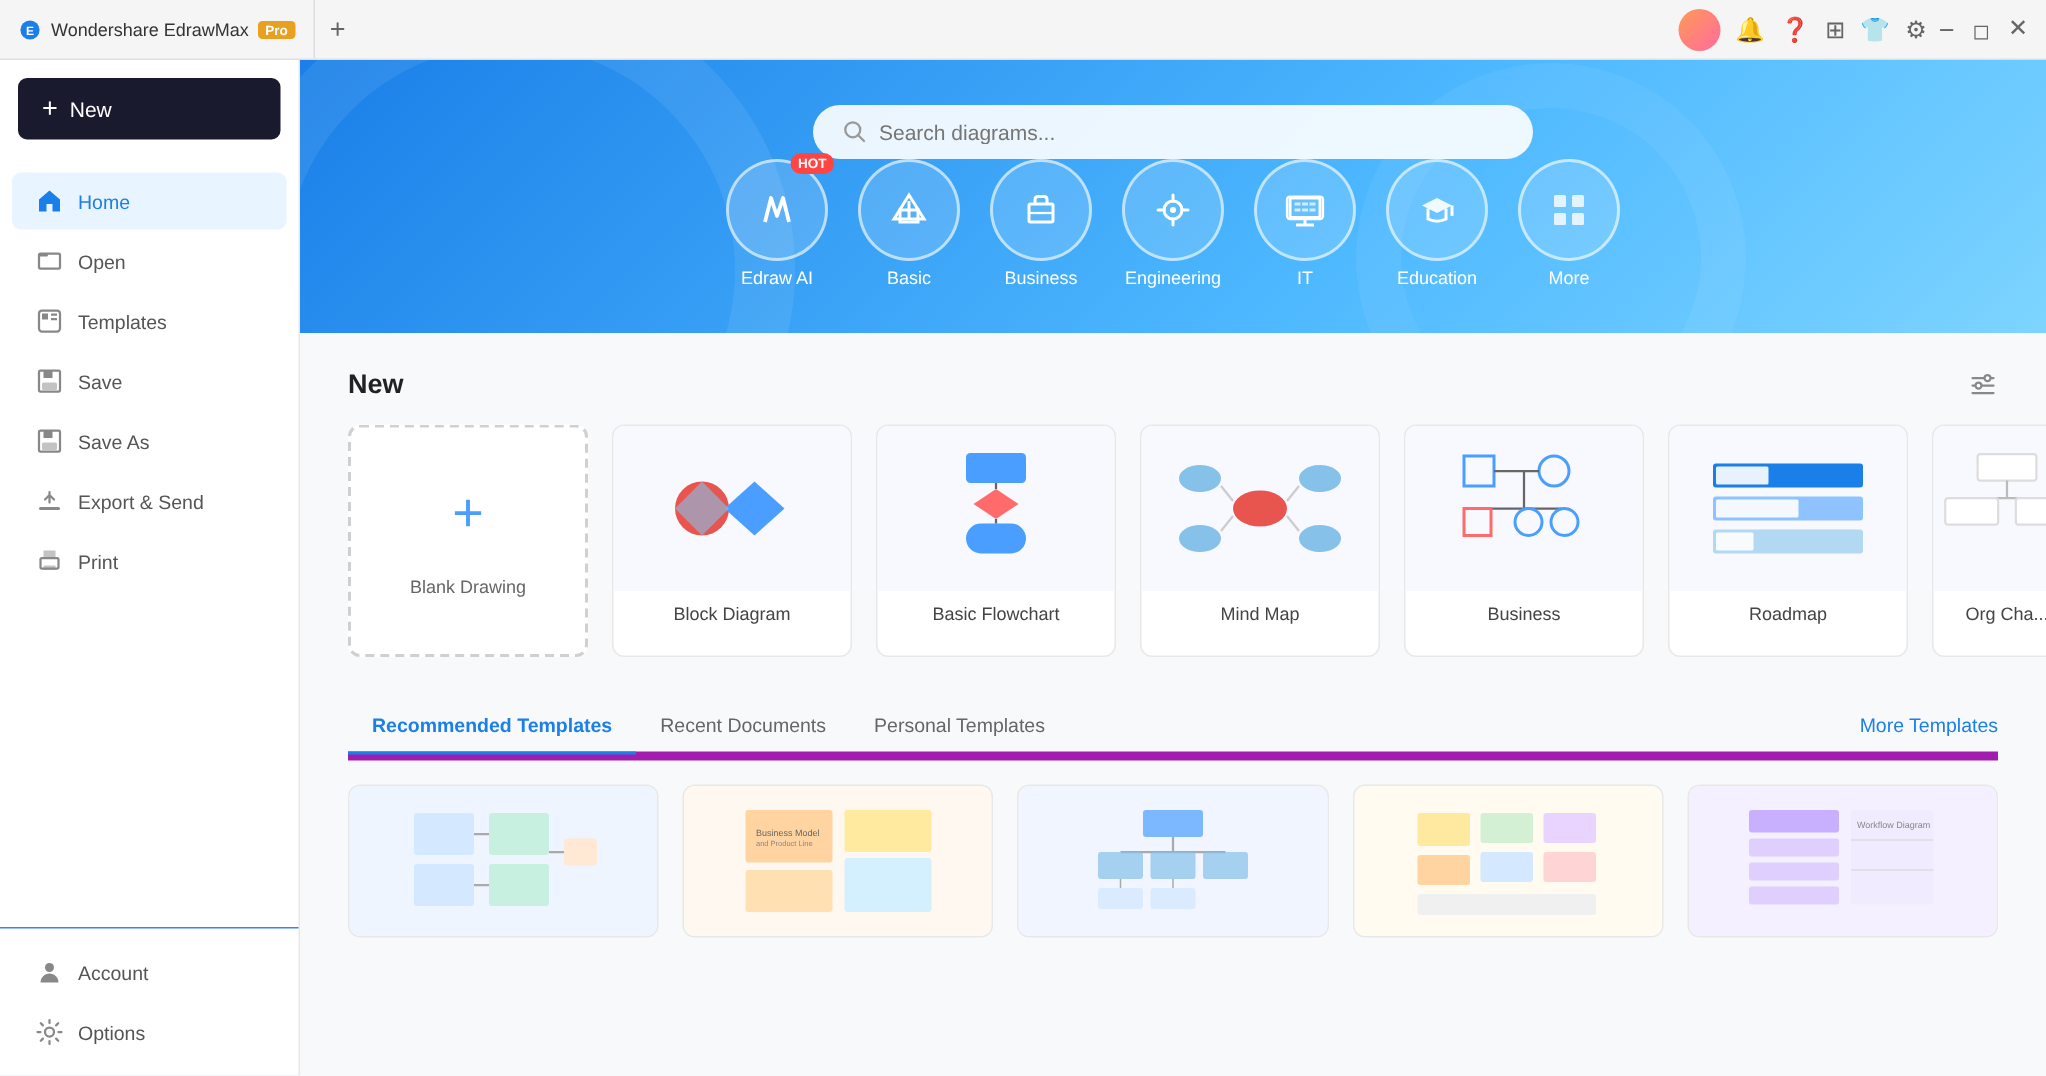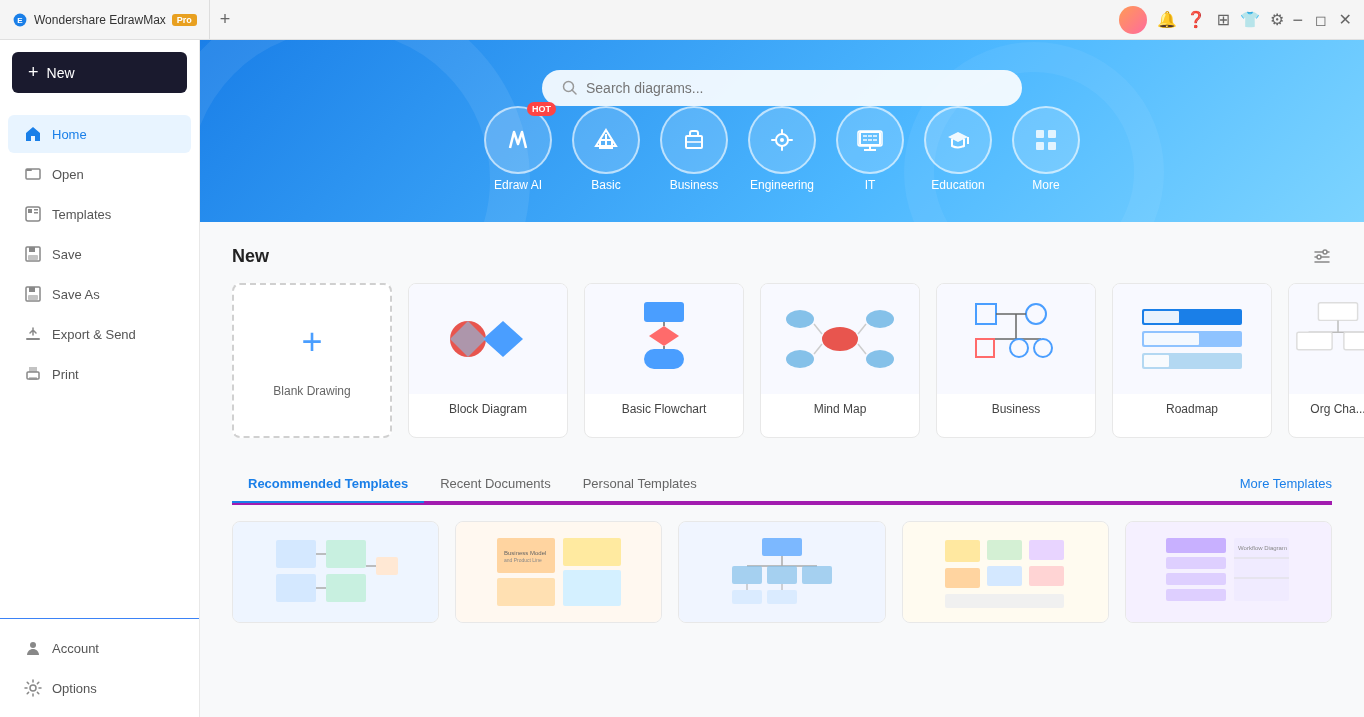--- a/index.html
+++ b/index.html
@@ -285,21 +285,21 @@
       font-size: 12px;
       color: #444;
       text-align: center;
     }
 
     
     .tabs-row {
       display: flex;
       align-items: center;
       margin-bottom: 0;
-      border-bottom: 4px solid #a21caf;
+      border-bottom: 6px solid #a21caf;
       padding-bottom: 0;
     }
     .tab-item {
       padding: 10px 16px;
       font-size: 13px;
       color: #666;
       cursor: pointer;
       border-bottom: 2px solid transparent;
       margin-bottom: -2px;
     }

